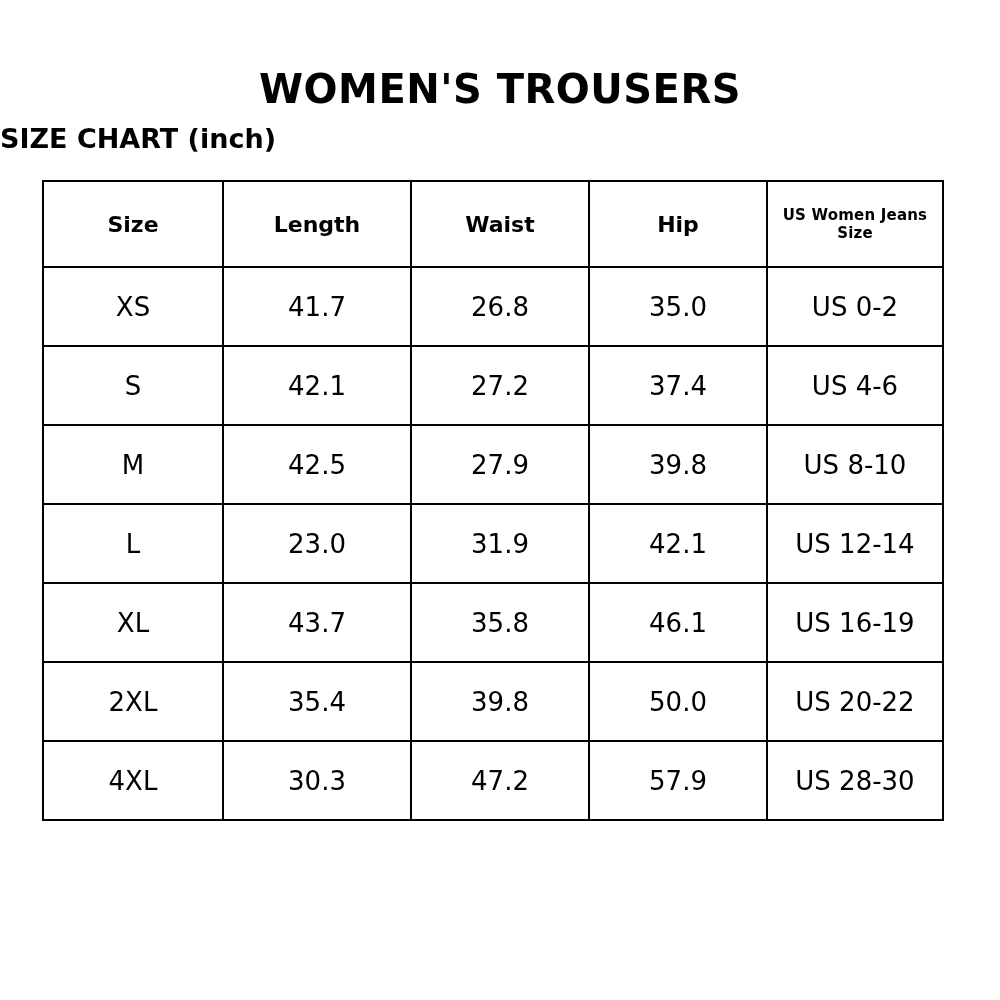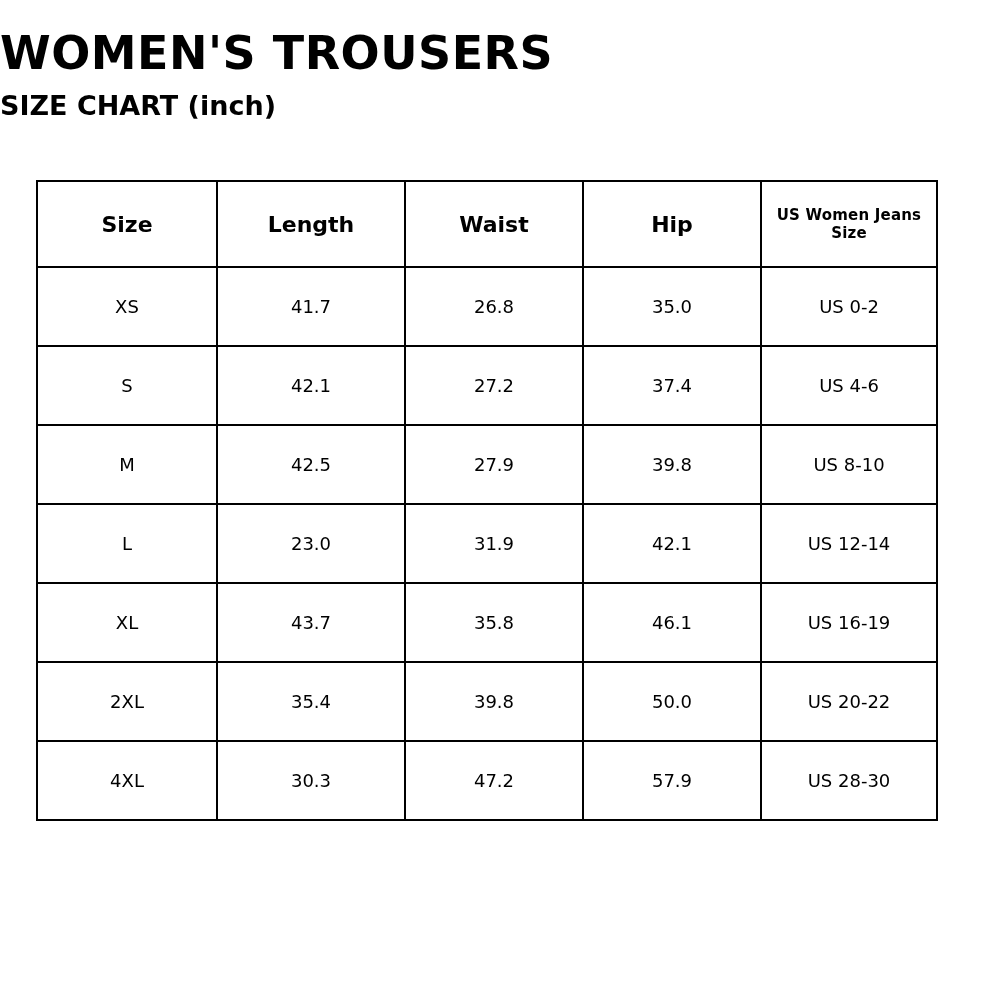--- a/index.html
+++ b/index.html
@@ -14,53 +14,53 @@
     color: #000000;
     overflow: hidden;
   }
   .page {
     width: 1000px;
     height: 1000px;
     position: relative;
     box-sizing: border-box;
   }
   .title {
-    text-align: left;
-    font-size: 46px;
+    text-align: center;
+    font-size: 40px;
     font-weight: bold;
     letter-spacing: 0.5px;
     margin: 0;
-    padding-top: 30px;
+    padding-top: 69px;
     line-height: 1.0;
   }
   .subtitle {
     font-size: 27px;
     font-weight: bold;
     margin: 0;
     padding-top: 16px;
     line-height: 1.0;
   }
   .table-wrap {
     position: absolute;
-    left: 36px;
+    left: 42px;
     top: 180px;
     width: 900px;
   }
   table.size-chart {
     border-collapse: collapse;
     width: 900px;
     table-layout: fixed;
   }
   table.size-chart th,
   table.size-chart td {
     border: 2px solid #000000;
     text-align: center;
     vertical-align: middle;
     height: 77px;
-    font-size: 18px;
+    font-size: 26px;
     font-weight: normal;
     padding: 0;
   }
   table.size-chart thead th {
     font-size: 22px;
     font-weight: bold;
     height: 84px;
   }
   table.size-chart thead th.small-head {
     font-size: 15px;

